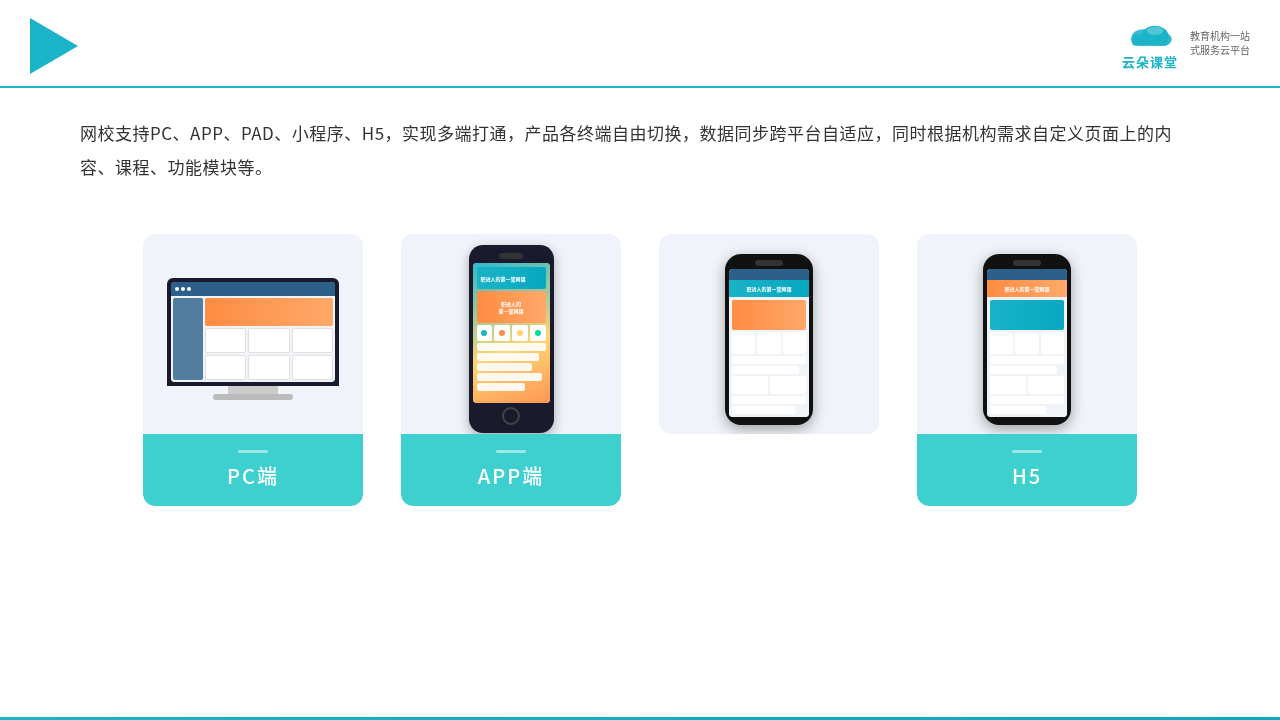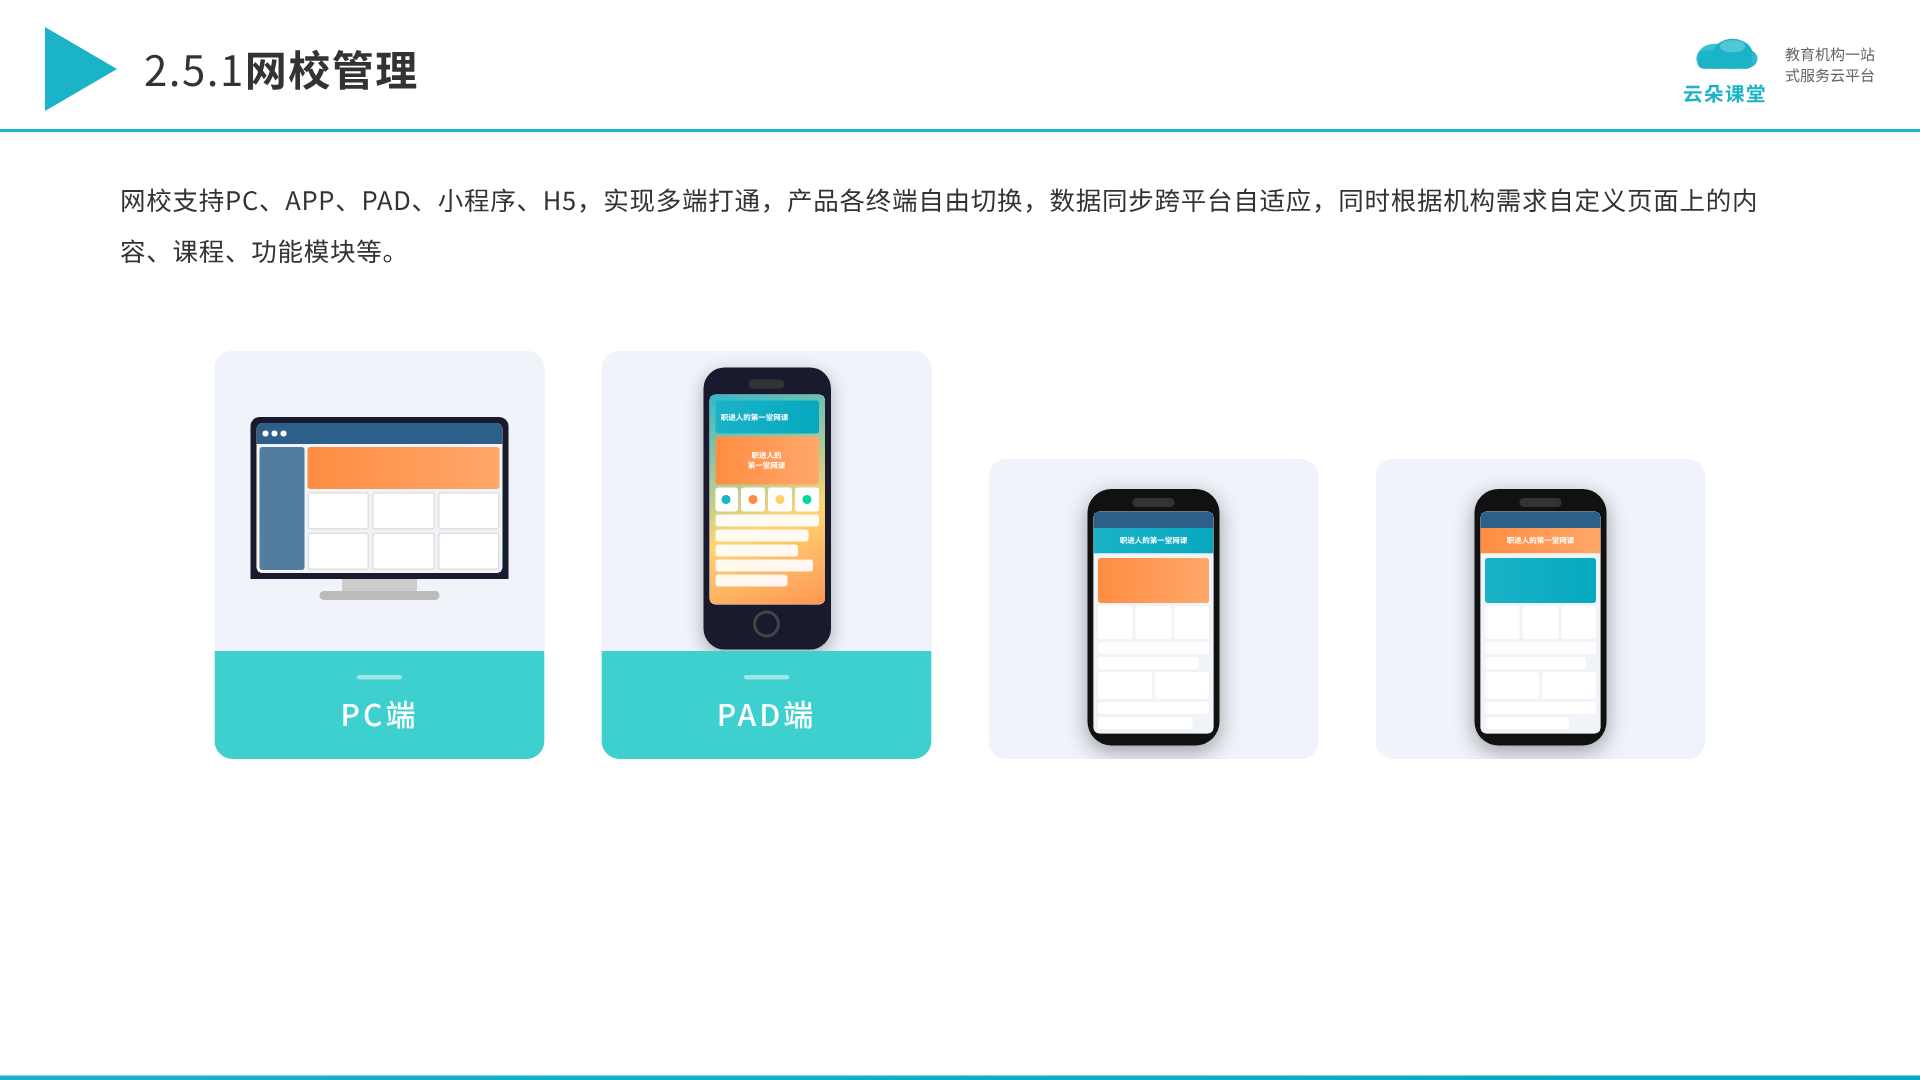--- a/index.html
+++ b/index.html
@@ -87,21 +87,21 @@
       font-size: 17px;
       color: #333;
       line-height: 2;
       letter-spacing: 0.5px;
     }
 
     
     .cards-container {
       display: flex;
       justify-content: center;
-      align-items: flex-end;
+      align-items: flex-start;
       gap: 38px;
       padding: 30px 60px 40px 60px;
       margin-top: 10px;
     }
 
     .card {
       background: #f0f4fa;
       border-radius: 12px;
       width: 220px;
       display: flex;
@@ -545,23 +545,20 @@
       right: 0;
       height: 3px;
       background: linear-gradient(90deg, #1ab3c8, #06a8c0);
     }
   </style>
 </head>
 <body>
 
 <div class="header">
   <div class="logo-triangle"></div>
-  <h1 class="header-title">
-    <span class="num">2.5.1</span><span>网校管理</span>
-  </h1>
   <div class="brand-logo">
     <div class="brand-icon">
 
       <svg class="cloud-svg" viewBox="0 0 60 40" fill="none" xmlns="http://www.w3.org/2000/svg">
         <ellipse cx="22" cy="26" rx="14" ry="10" fill="#1ab3c8" opacity="0.85"></ellipse>
         <ellipse cx="36" cy="24" rx="16" ry="12" fill="#1ab3c8"></ellipse>
         <ellipse cx="46" cy="28" rx="10" ry="8" fill="#1ab3c8" opacity="0.9"></ellipse>
         <ellipse cx="16" cy="28" rx="9" ry="7" fill="#1ab3c8" opacity="0.8"></ellipse>
         <rect x="8" y="26" width="44" height="10" fill="#1ab3c8" rx="5"></rect>
 
@@ -647,21 +644,21 @@
             <div class="ph-list-item"></div>
             <div class="ph-list-item" style="width:90%"></div>
             <div class="ph-list-item" style="width:80%"></div>
             <div class="ph-list-item" style="width:95%"></div>
             <div class="ph-list-item" style="width:70%"></div>
           </div>
         </div>
         <div class="phone-home-btn"></div>
       </div>
     </div>
-    <div class="card-label">PAD端</div>
+    <div class="card-label">APP端</div>
   </div>
 
 
   <div class="card">
     <div class="card-image-area">
       <div class="wechat-phone">
         <div class="wechat-notch-bar">
           <div class="wechat-notch"></div>
         </div>
         <div class="wechat-screen">
@@ -717,17 +714,18 @@
                 <div class="wechat-item" style="height:18px;"></div>
                 <div class="wechat-item" style="height:18px;"></div>
               </div>
               <div class="wechat-list"></div>
               <div class="wechat-list" style="width:75%"></div>
             </div>
           </div>
         </div>
       </div>
     </div>
+    <div class="card-label">H5</div>
   </div>
 
 </div>
 
 <div class="bottom-bar"></div>
 
 </body></html>

